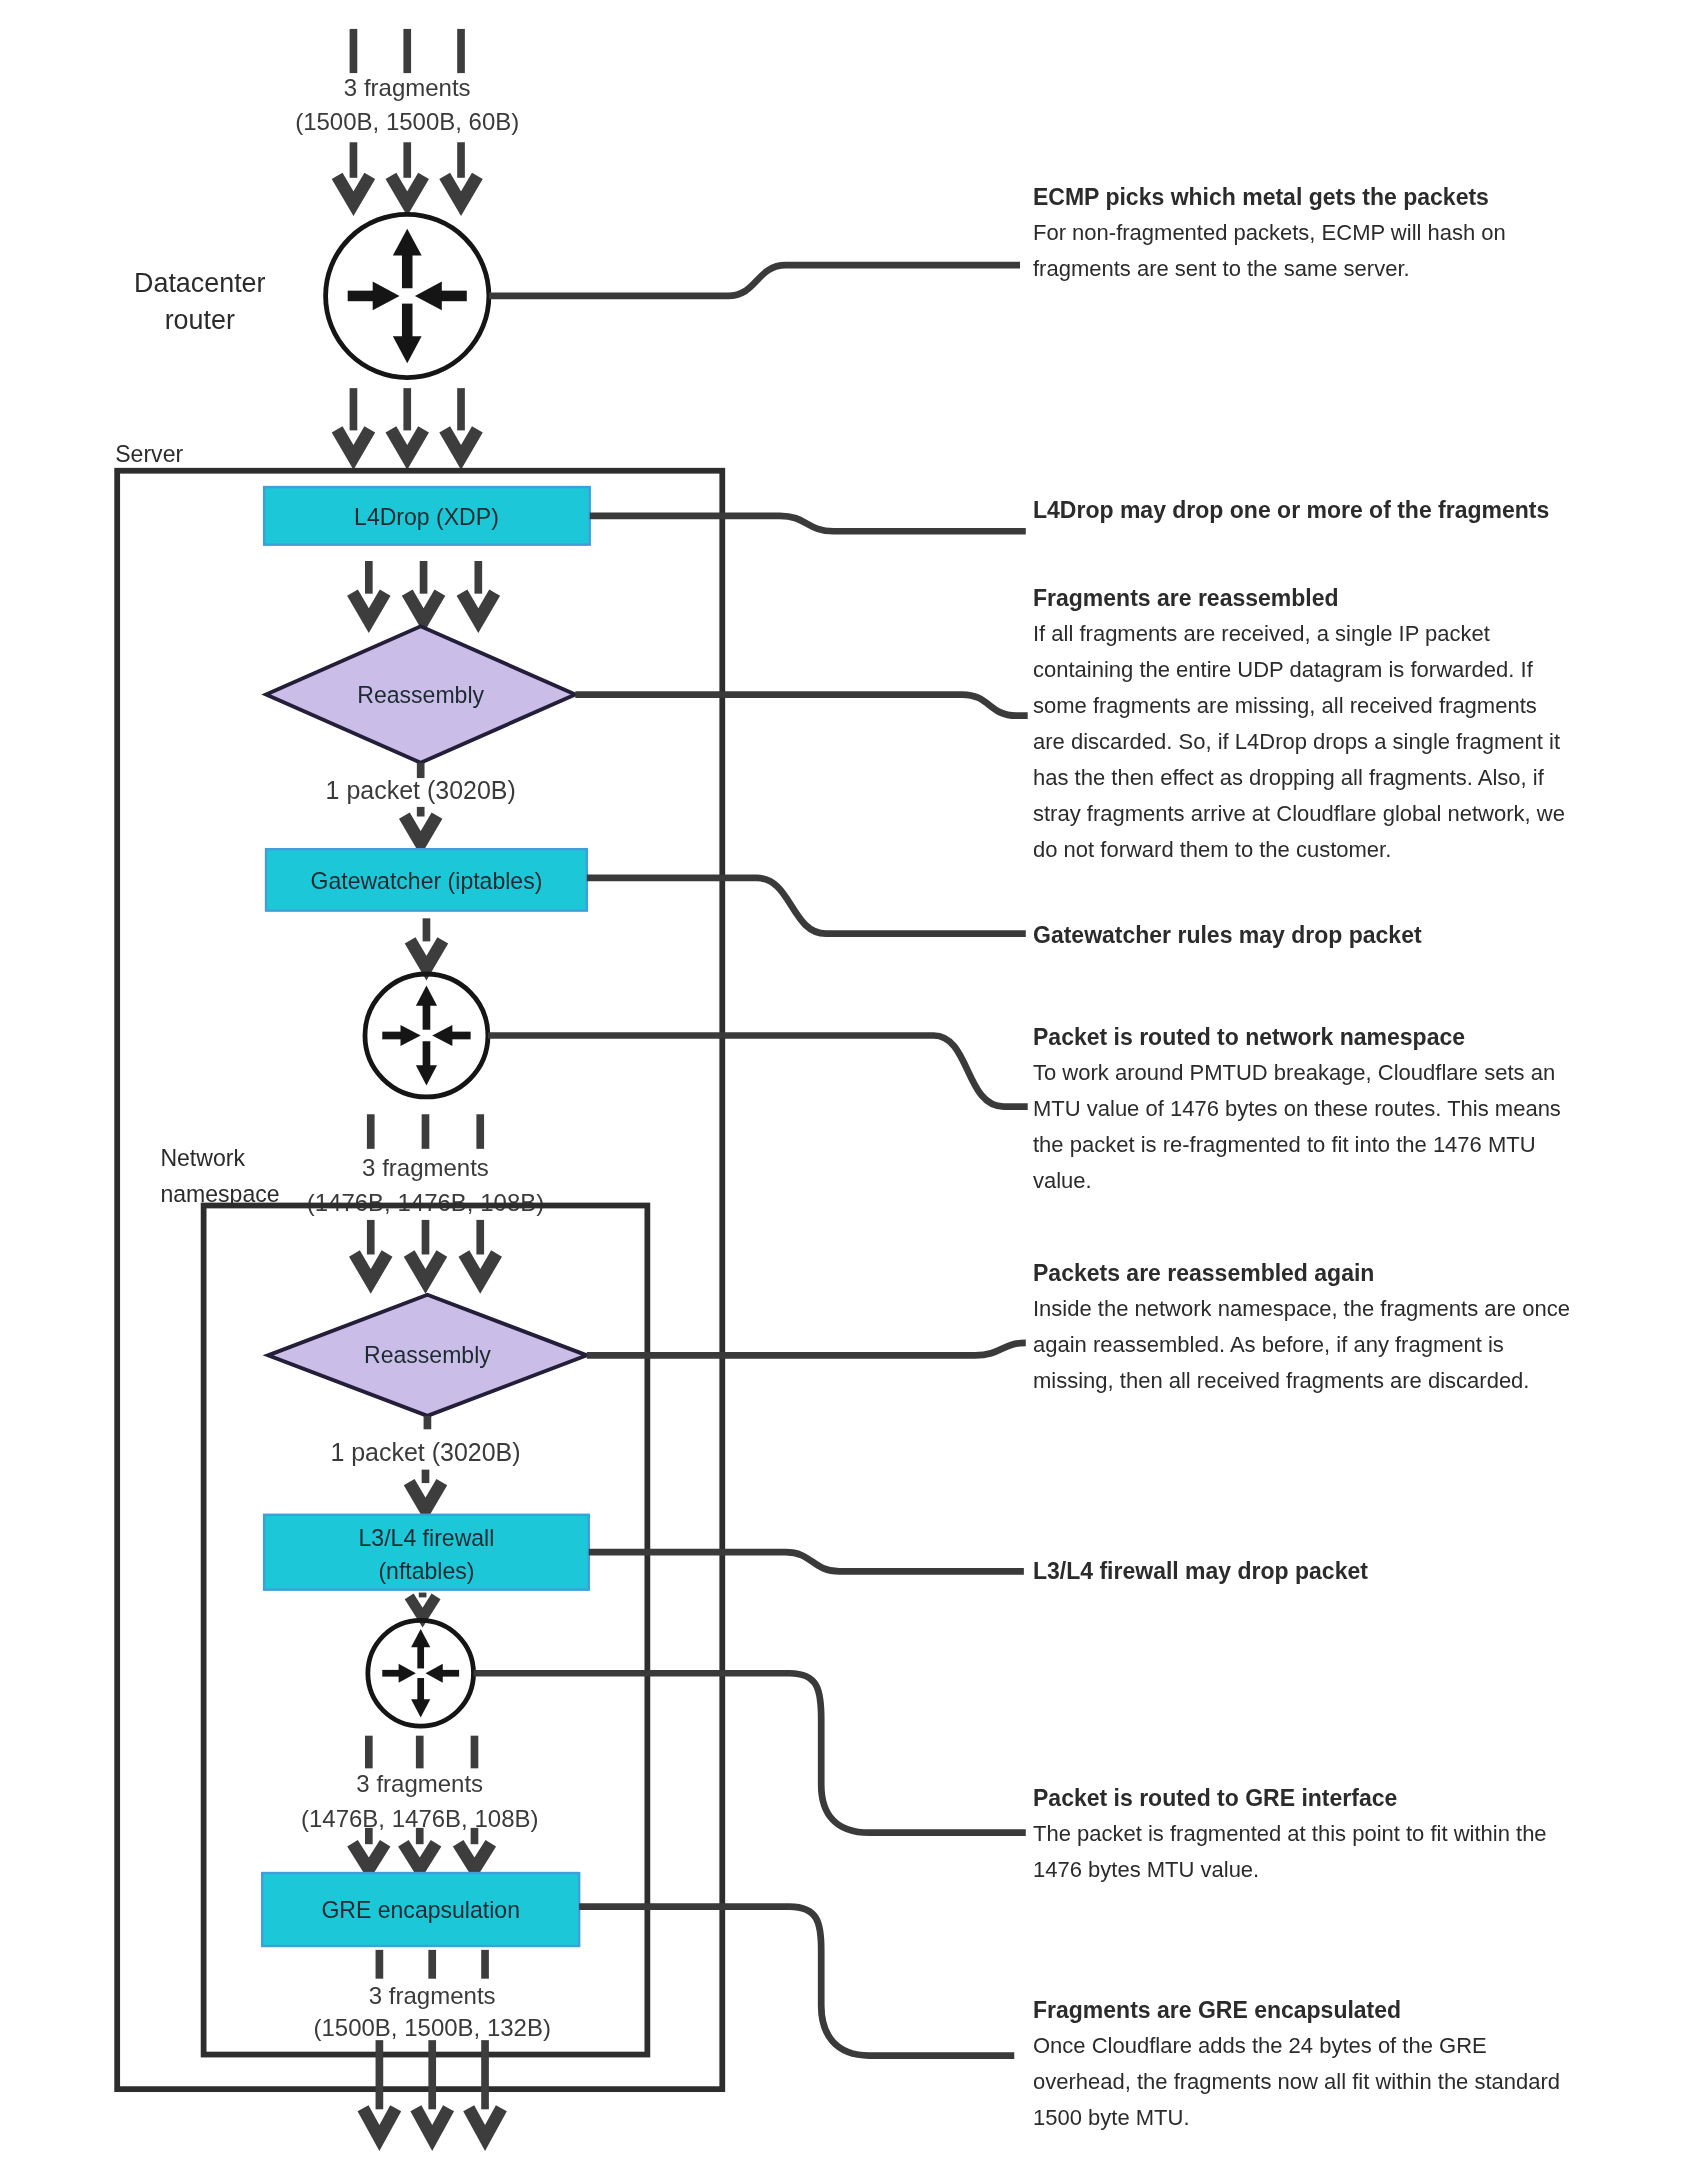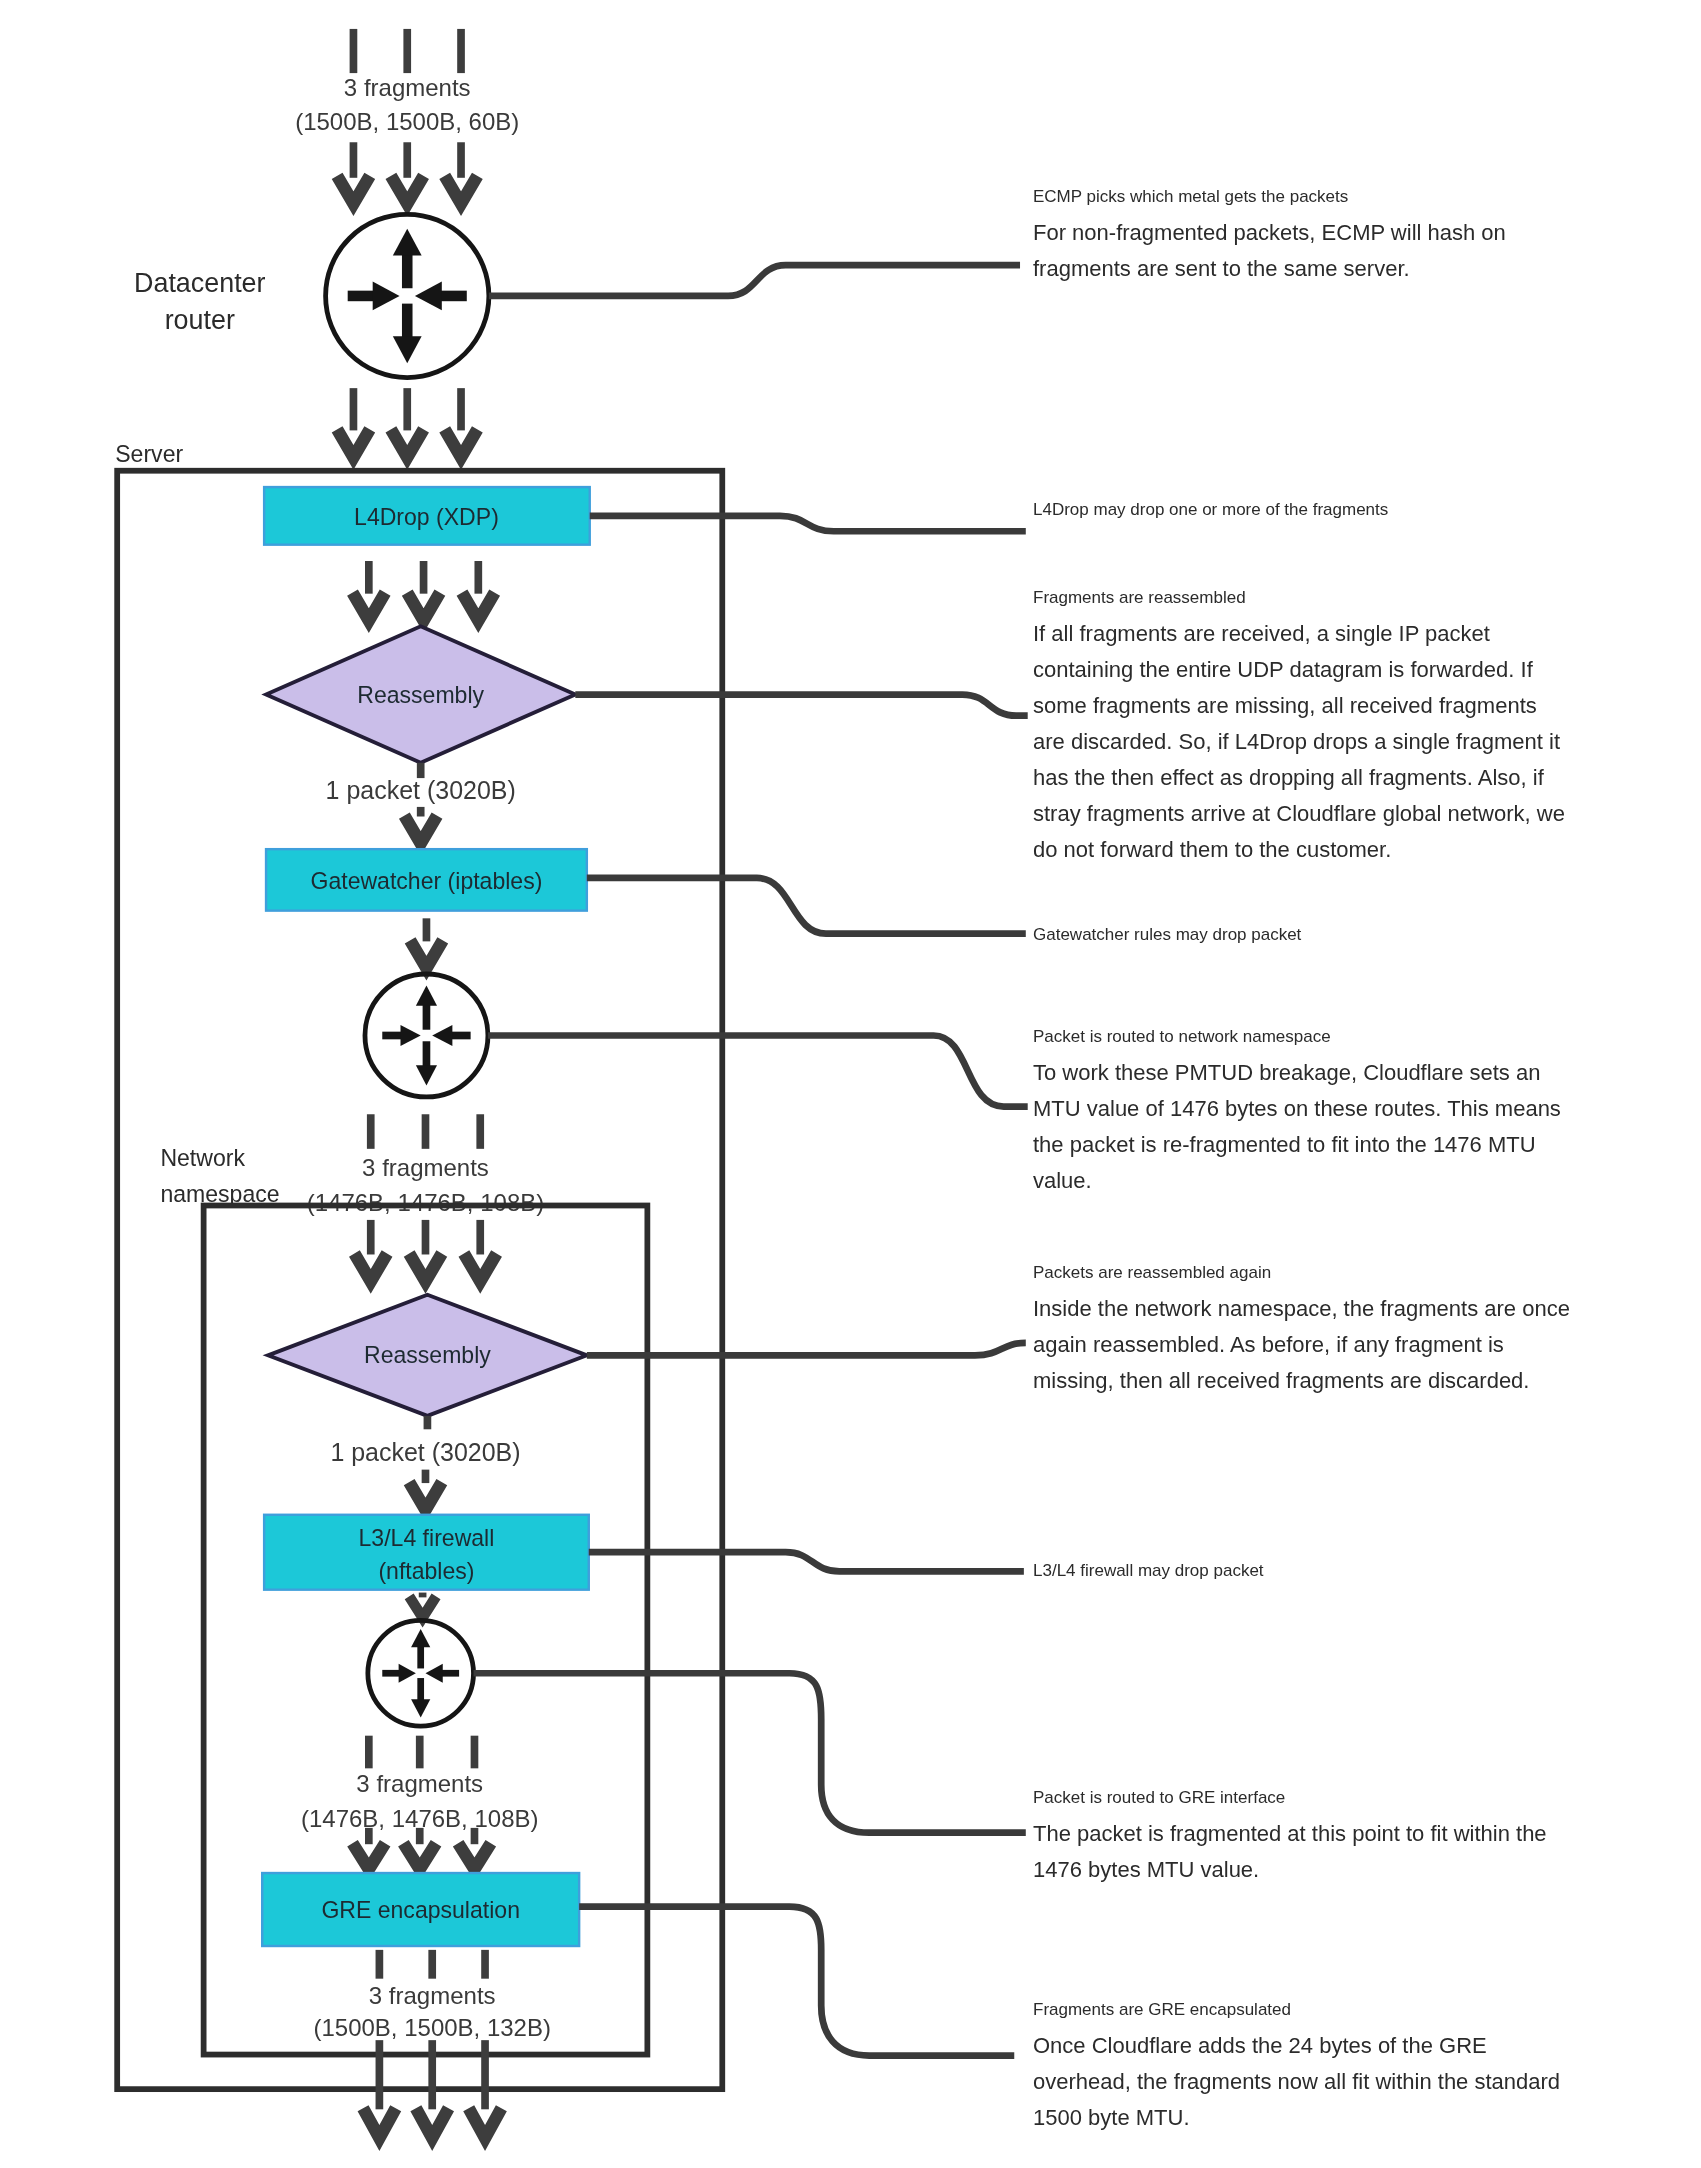--- a/index.html
+++ b/index.html
@@ -19,21 +19,21 @@
   .conn{stroke:#3a3a3a;stroke-width:7;fill:none;}
   .frame{fill:none;stroke:#2d2d2d;stroke-width:6;}
   .cyan{fill:#1cc8d8;stroke:#3f9fdc;stroke-width:2.5;}
   .diamond{fill:#cabee9;stroke:#241e38;stroke-width:4;}
   .rc{fill:none;stroke:#151515;stroke-width:5;}
   .ra{fill:#151515;}
   .ral{stroke:#151515;stroke-width:11;}
   .ral2{stroke:#151515;stroke-width:8;}
   .ral3{stroke:#151515;stroke-width:7;}
   .ann{position:absolute;left:1033px;color:#2b2b2b;}
-  .ann-h{font-size:17px;line-height:36px;font-weight:400;white-space:nowrap;}
+  .ann-h{font-size:23px;line-height:36px;font-weight:700;white-space:nowrap;}
   .ann-line{font-size:22px;line-height:36px;white-space:nowrap;}
 </style>
 </head>
 <body>
 
 <div id="stage">
 <svg id="diagram-svg" width="1701" height="2168" viewBox="0 0 1771 2257">
 
   <g>
     <line class="mark" x1="368" y1="30" x2="368" y2="76"></line>
@@ -243,21 +243,21 @@
         <div class="ann-line">do not forward them to the customer.</div>
       </div>
 </div>
 <div class="ann" style="top:917px">
   <div class="ann-h">Gatewatcher rules may drop packet</div>
   <div class="ann-b"></div>
 </div>
 <div class="ann" style="top:1019px">
   <div class="ann-h">Packet is routed to network namespace</div>
   <div class="ann-b">
-        <div class="ann-line">To work these PMTUD breakage, Cloudflare sets an</div>
+        <div class="ann-line">To work around PMTUD breakage, Cloudflare sets an</div>
         <div class="ann-line">MTU value of 1476 bytes on these routes. This means</div>
         <div class="ann-line">the packet is re-fragmented to fit into the 1476 MTU</div>
         <div class="ann-line">value.</div>
       </div>
 </div>
 <div class="ann" style="top:1255px">
   <div class="ann-h">Packets are reassembled again</div>
   <div class="ann-b">
         <div class="ann-line">Inside the network namespace, the fragments are once</div>
         <div class="ann-line">again reassembled. As before, if any fragment is</div>

